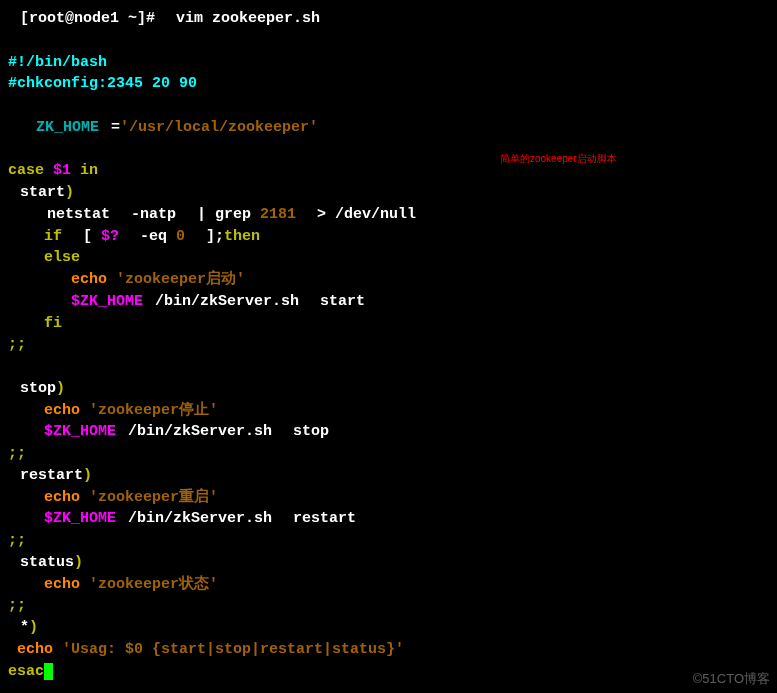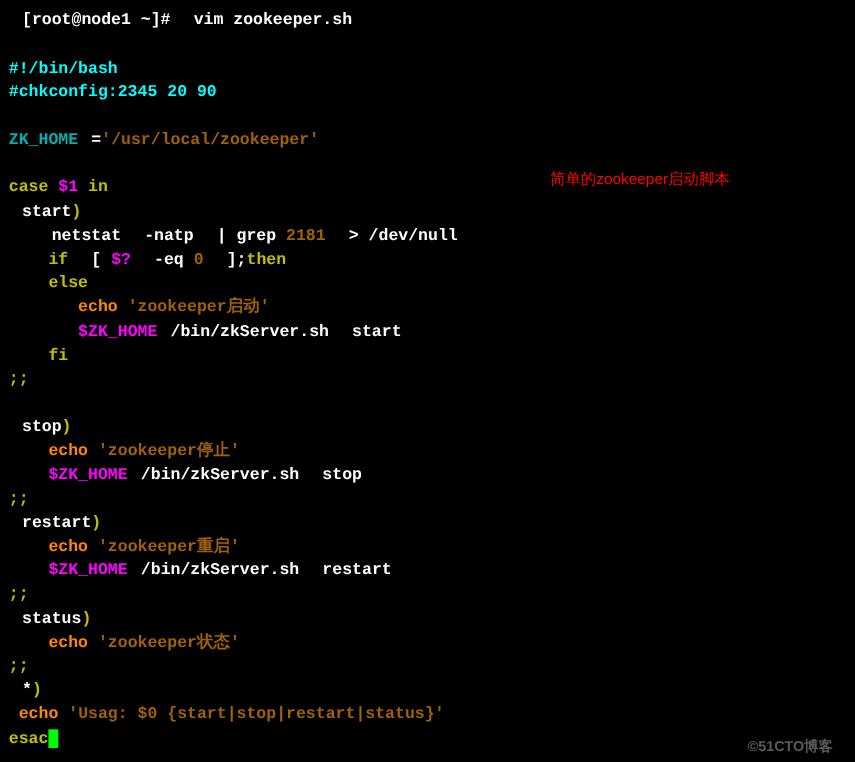--- a/index.html
+++ b/index.html
@@ -12,42 +12,42 @@
       padding: 8px;
       width: 777px;
       height: 693px;
       position: relative;
       overflow: hidden;
       font-weight: bold;
     }
     .line { white-space: pre; }
     .white { color: #ffffff; margin-left: 12px; }
     .cyan { color: #00ffff; }
-    .teal { color: #00b0b0; }
+    .teal { color: #00b0b0; margin-left: 28px; }
     .yellow { color: #c0c000; }
     .orange { color: #ff8800; }
     .magenta { color: #ff00ff; }
     .red { color: #a16207; }
     .cursor { background: #00ff00; color:#00ff00; width:0.6em; display:inline-block; height:1.1em; vertical-align:text-bottom; }
     .annotation {
       position: absolute;
       top: 152px;
       left: 500px;
       color: #ff0000;
       font-family: sans-serif;
       font-weight: normal;
-      font-size: 14px;
+      font-size: 10px;
     }
     .watermark {
       position: absolute;
       bottom: 4px;
-      right: 20px;
+      right: 7px;
       color: rgba(255,255,255,0.35);
       font-family: sans-serif;
-      font-weight: bold;
+      font-weight: normal;
       font-size: 13px;
     }
   </style>
 </head>
 <body>
 
 <div>
 
   <div class="line"><span class="white">[root@node1 ~]# </span><span class="white">vim zookeeper.sh</span></div>
 

